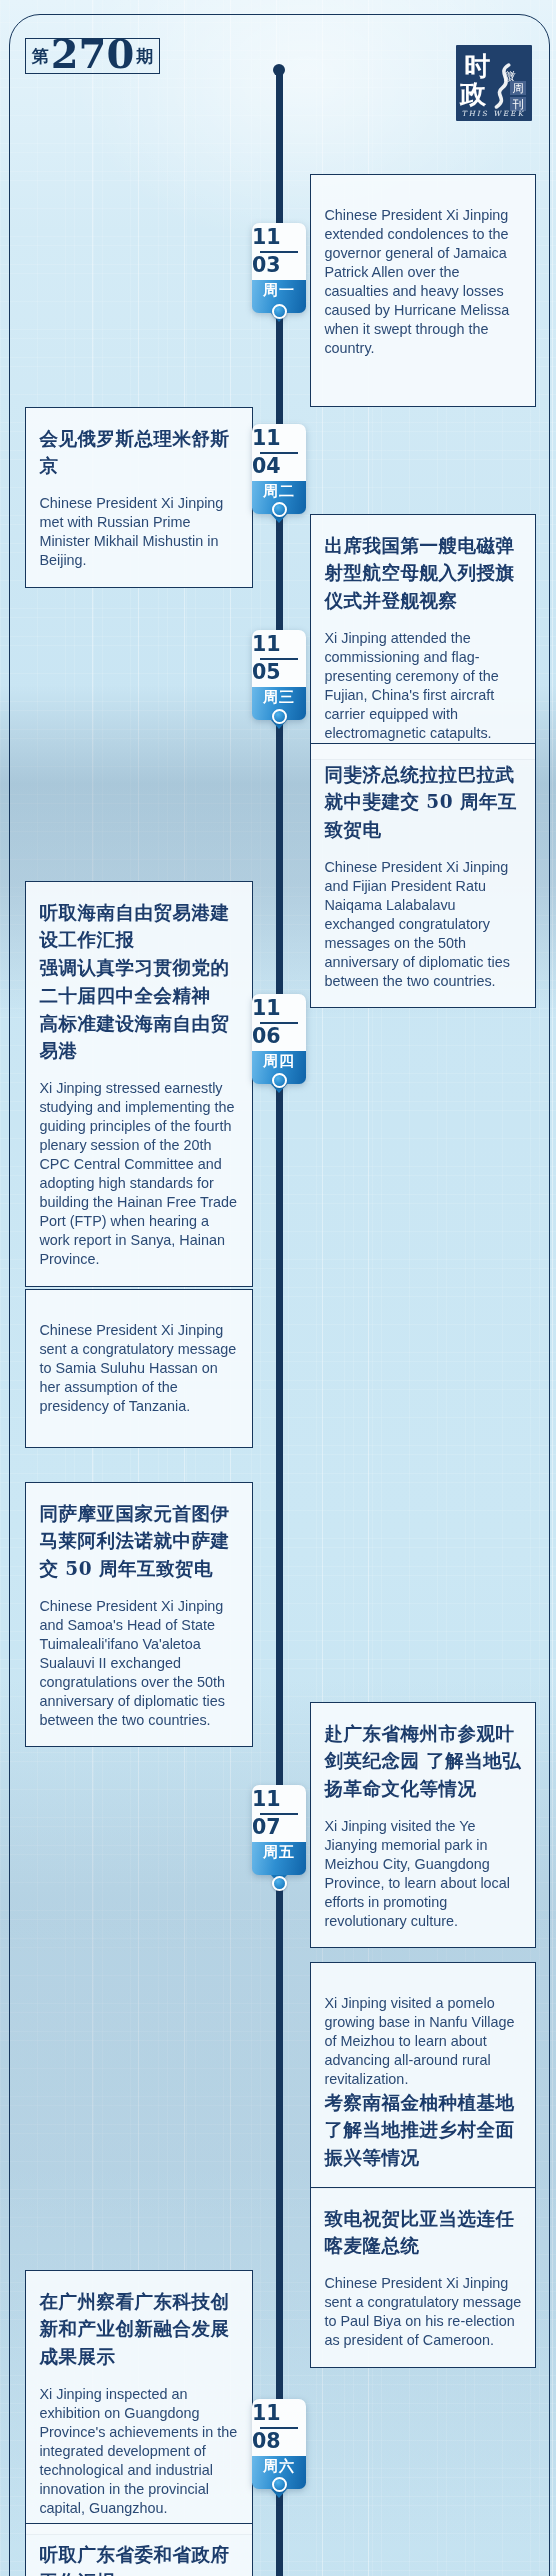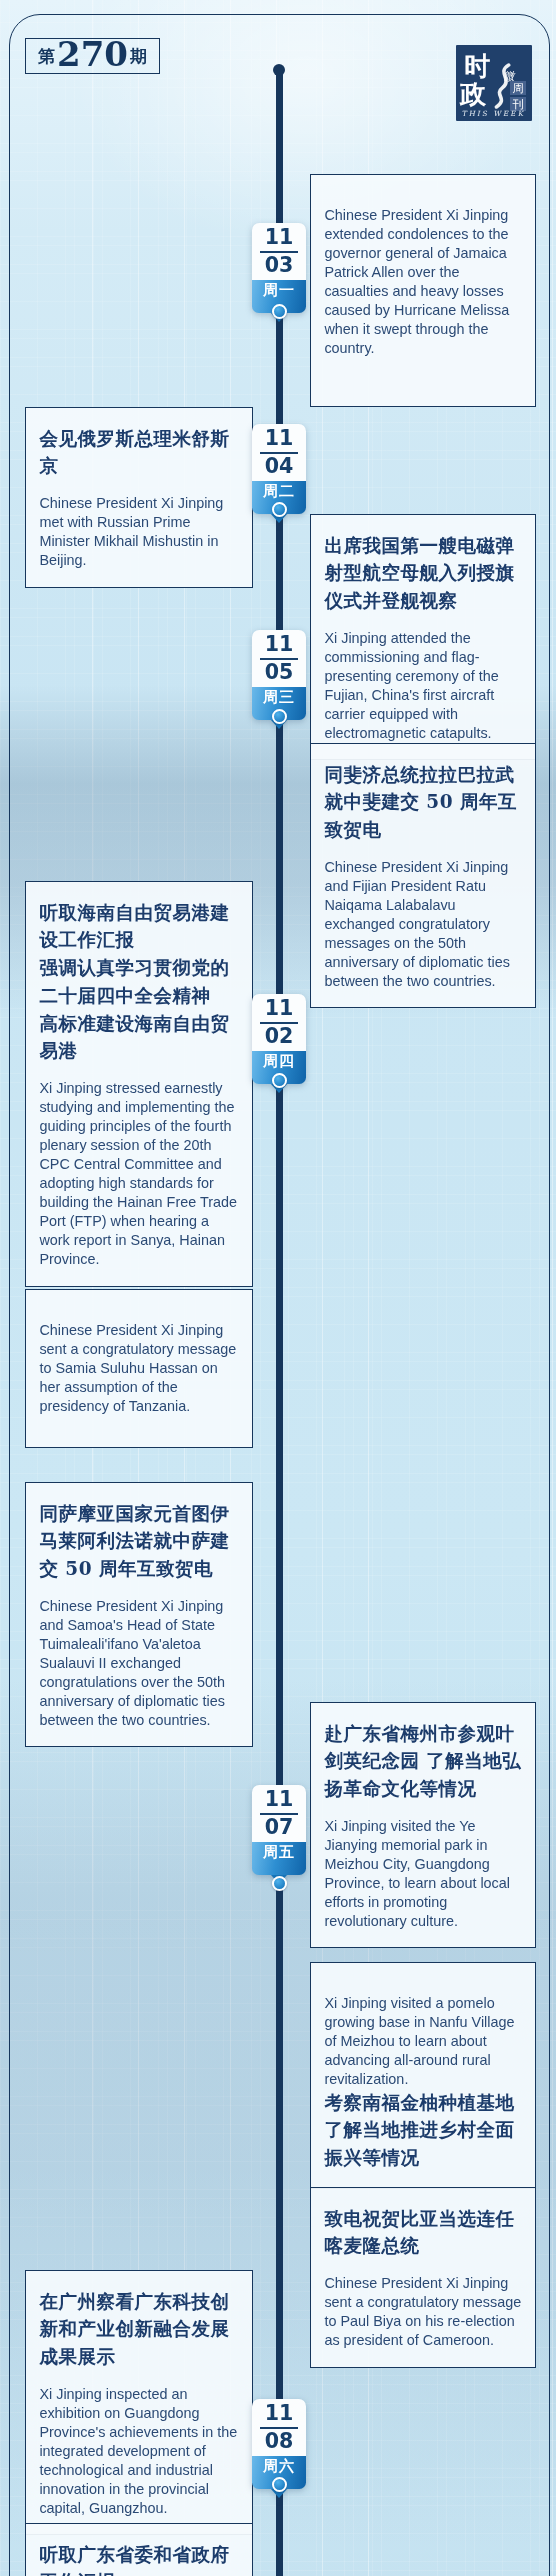--- a/index.html
+++ b/index.html
@@ -35,21 +35,21 @@
   }
 
   
   .issue{
     position:absolute;left:25px;top:38px;width:135px;height:36px;z-index:5;
     border:1.5px solid #16365c;box-sizing:border-box;
     display:flex;align-items:center;justify-content:center;gap:2.1px;
     color:#15375f;
   }
   .issue .fix{font-family:"DejaVu Serif",serif;font-size:17px;font-weight:600;}
-  .issue .num{font-family:"DejaVu Serif",serif;font-size:34px;font-weight:bold;line-height:1;margin-top:-3.1px;}
+  .issue .num{font-family:"DejaVu Serif",serif;font-size:40px;font-weight:bold;line-height:1;margin-top:-3.1px;}
 
   
   .brand{
     position:absolute;left:456px;top:45px;width:76px;height:76px;z-index:5;
     background:#20406b;border-radius:1px;color:#fff;
   }
   .brand .zh1{position:absolute;left:8.2px;top:4.1px;font-family:"DejaVu Serif",serif;font-size:26px;font-weight:bold;}
   .brand .zh2{position:absolute;left:4.1px;top:32px;font-family:"DejaVu Serif",serif;font-size:26px;font-weight:bold;}
   .brand svg{position:absolute;left:27px;top:17.5px;}
   .brand .wei{position:absolute;right:17.5px;top:24px;font-family:"DejaVu Serif",serif;font-size:11.3px;font-style:italic;}
@@ -59,21 +59,21 @@
   .brand .k2{top:52px;}
   .brand .en{position:absolute;left:0;bottom:3.1px;width:100%;text-align:center;
     font-family:"DejaVu Serif",serif;font-style:italic;font-size:7.2px;letter-spacing:2.1px;color:#e9eff6;}
 
   
   .spine{position:absolute;left:276px;top:70px;width:6.7px;height:3511px;background:#16365c;z-index:3;}
   .spine-start{position:absolute;left:273px;top:64px;width:12.4px;height:12.4px;border-radius:50%;background:#16365c;z-index:4;}
 
   
   .badge{position:absolute;left:252px;width:54px;z-index:6;filter:drop-shadow(0 2.1px 3.1px rgba(22,54,92,.25));}
-  .badge-white{background:#fbfdfe;border-radius:7.2px 7.2px 0 0;padding:4.1px 0 3.1px;text-align:center;}
+  .badge-white{background:#fbfdfe;border-radius:7.2px 7.2px 0 0;padding:4.1px 0 3.1px;}
   .badge-month,.badge-day{font-family:"DejaVu Sans",sans-serif;font-weight:bold;font-size:20.6px;line-height:1.05;color:#17406b;}
   .badge-rule{width:38px;height:2.6px;background:#17406b;margin:2.1px auto;}
   .badge-week{height:33px;border-radius:0 0 6.7px 6.7px;
     background:linear-gradient(100deg,#6ab9ea 0%,#2e8fd2 45%,#0f63a8 100%);
     color:#fff;font-size:15px;font-weight:bold;line-height:19.6px;text-align:center;letter-spacing:1px;}
   .badge-ptr{width:0;height:0;margin:0 auto;border-left:8.8px solid transparent;border-right:8.8px solid transparent;border-top:9.8px solid #1674b8;}
   .b0{top:223px}.b1{top:424px}.b2{top:630px}.b3{top:994px}.b4{top:1785px}.b5{top:2399px}
 
   
   .tdot{position:absolute;left:272px;width:11.3px;height:11.3px;border-radius:50%;z-index:6;
@@ -161,21 +161,21 @@
           <div class="badge-rule"></div>
           <div class="badge-day">05</div>
         </div>
         <div class="badge-week">周三</div>
         <div class="badge-ptr"></div>
       </div>
       <div class="badge b3">
         <div class="badge-white">
           <div class="badge-month">11</div>
           <div class="badge-rule"></div>
-          <div class="badge-day">02</div>
+          <div class="badge-day">06</div>
         </div>
         <div class="badge-week">周四</div>
         <div class="badge-ptr"></div>
       </div>
       <div class="badge b4">
         <div class="badge-white">
           <div class="badge-month">11</div>
           <div class="badge-rule"></div>
           <div class="badge-day">07</div>
         </div>

